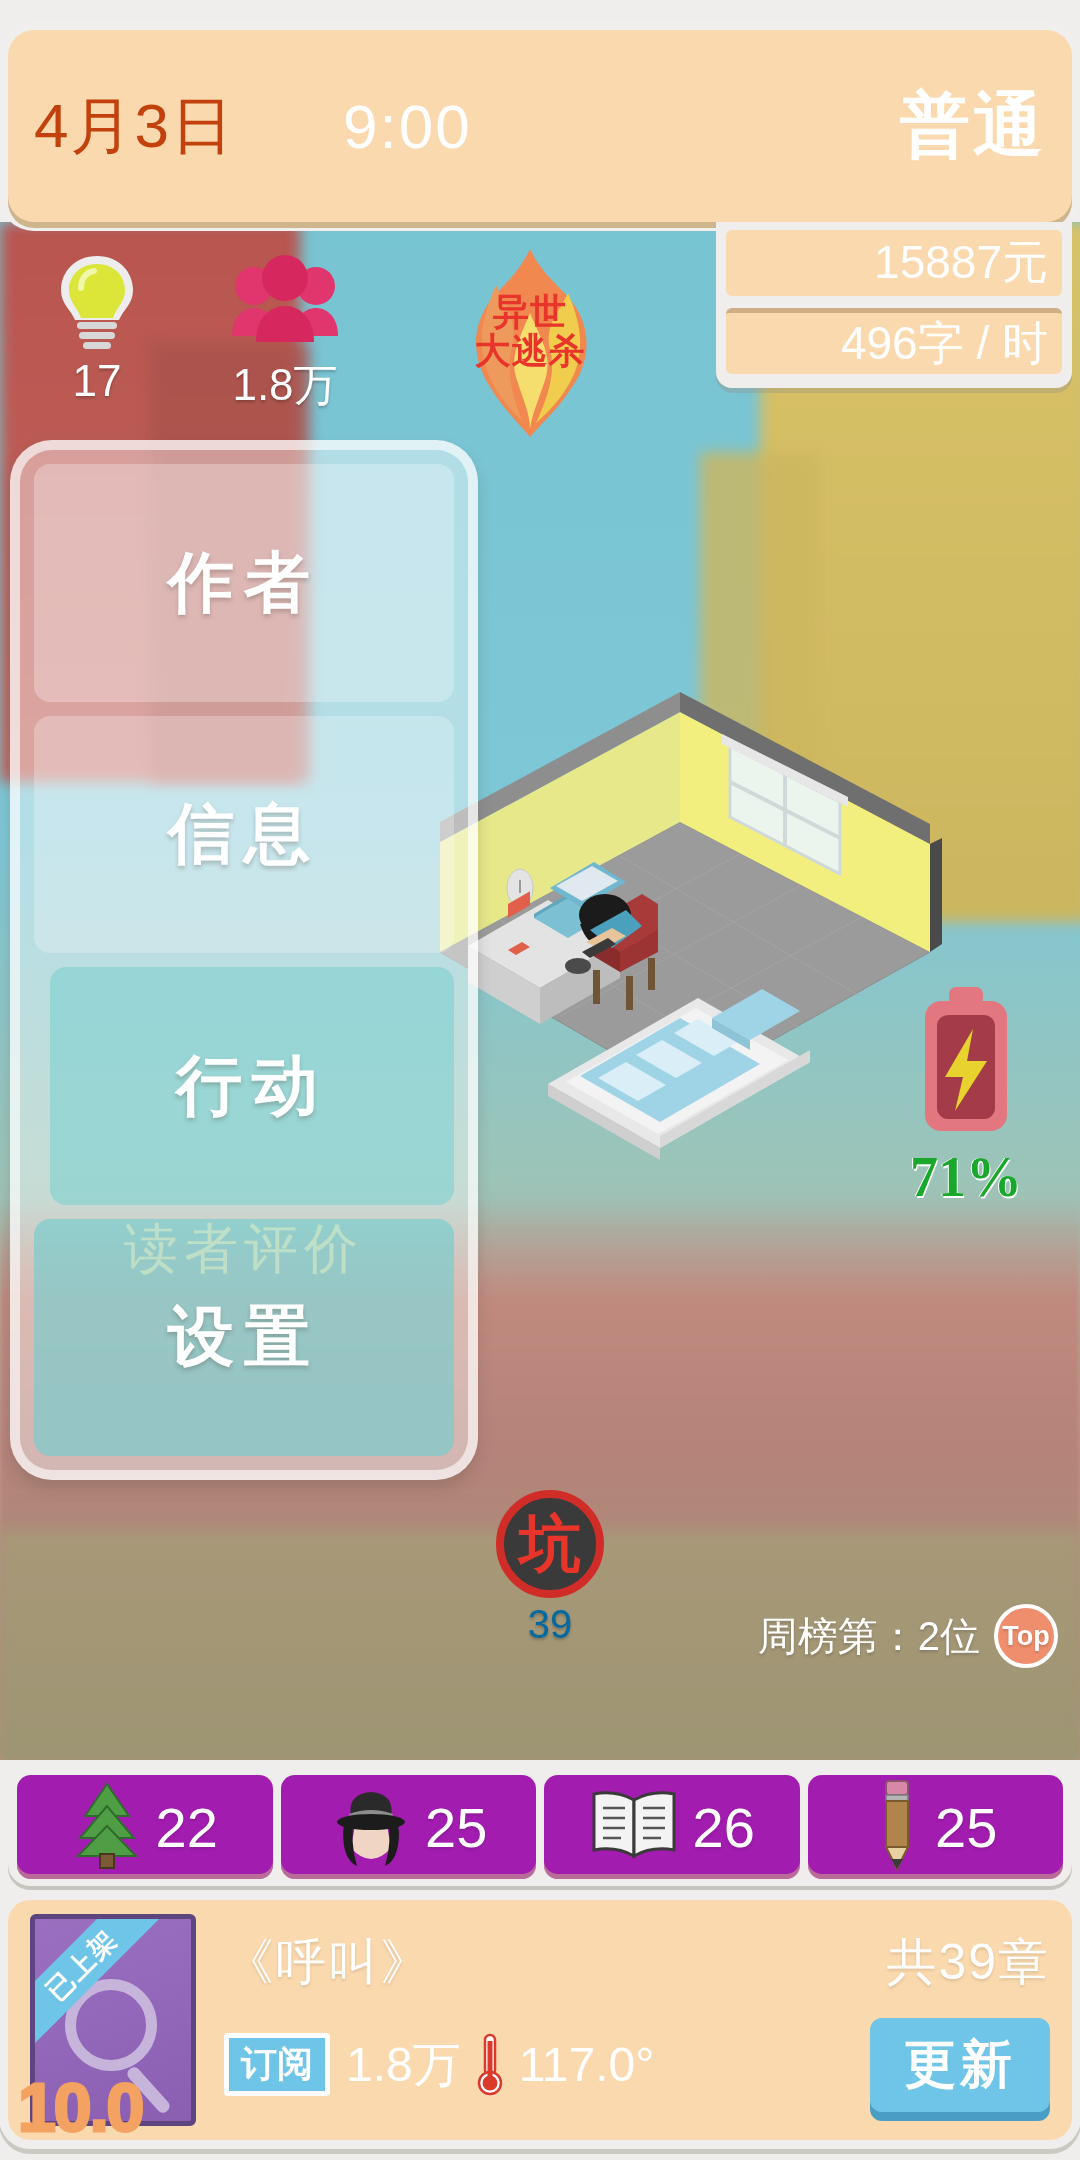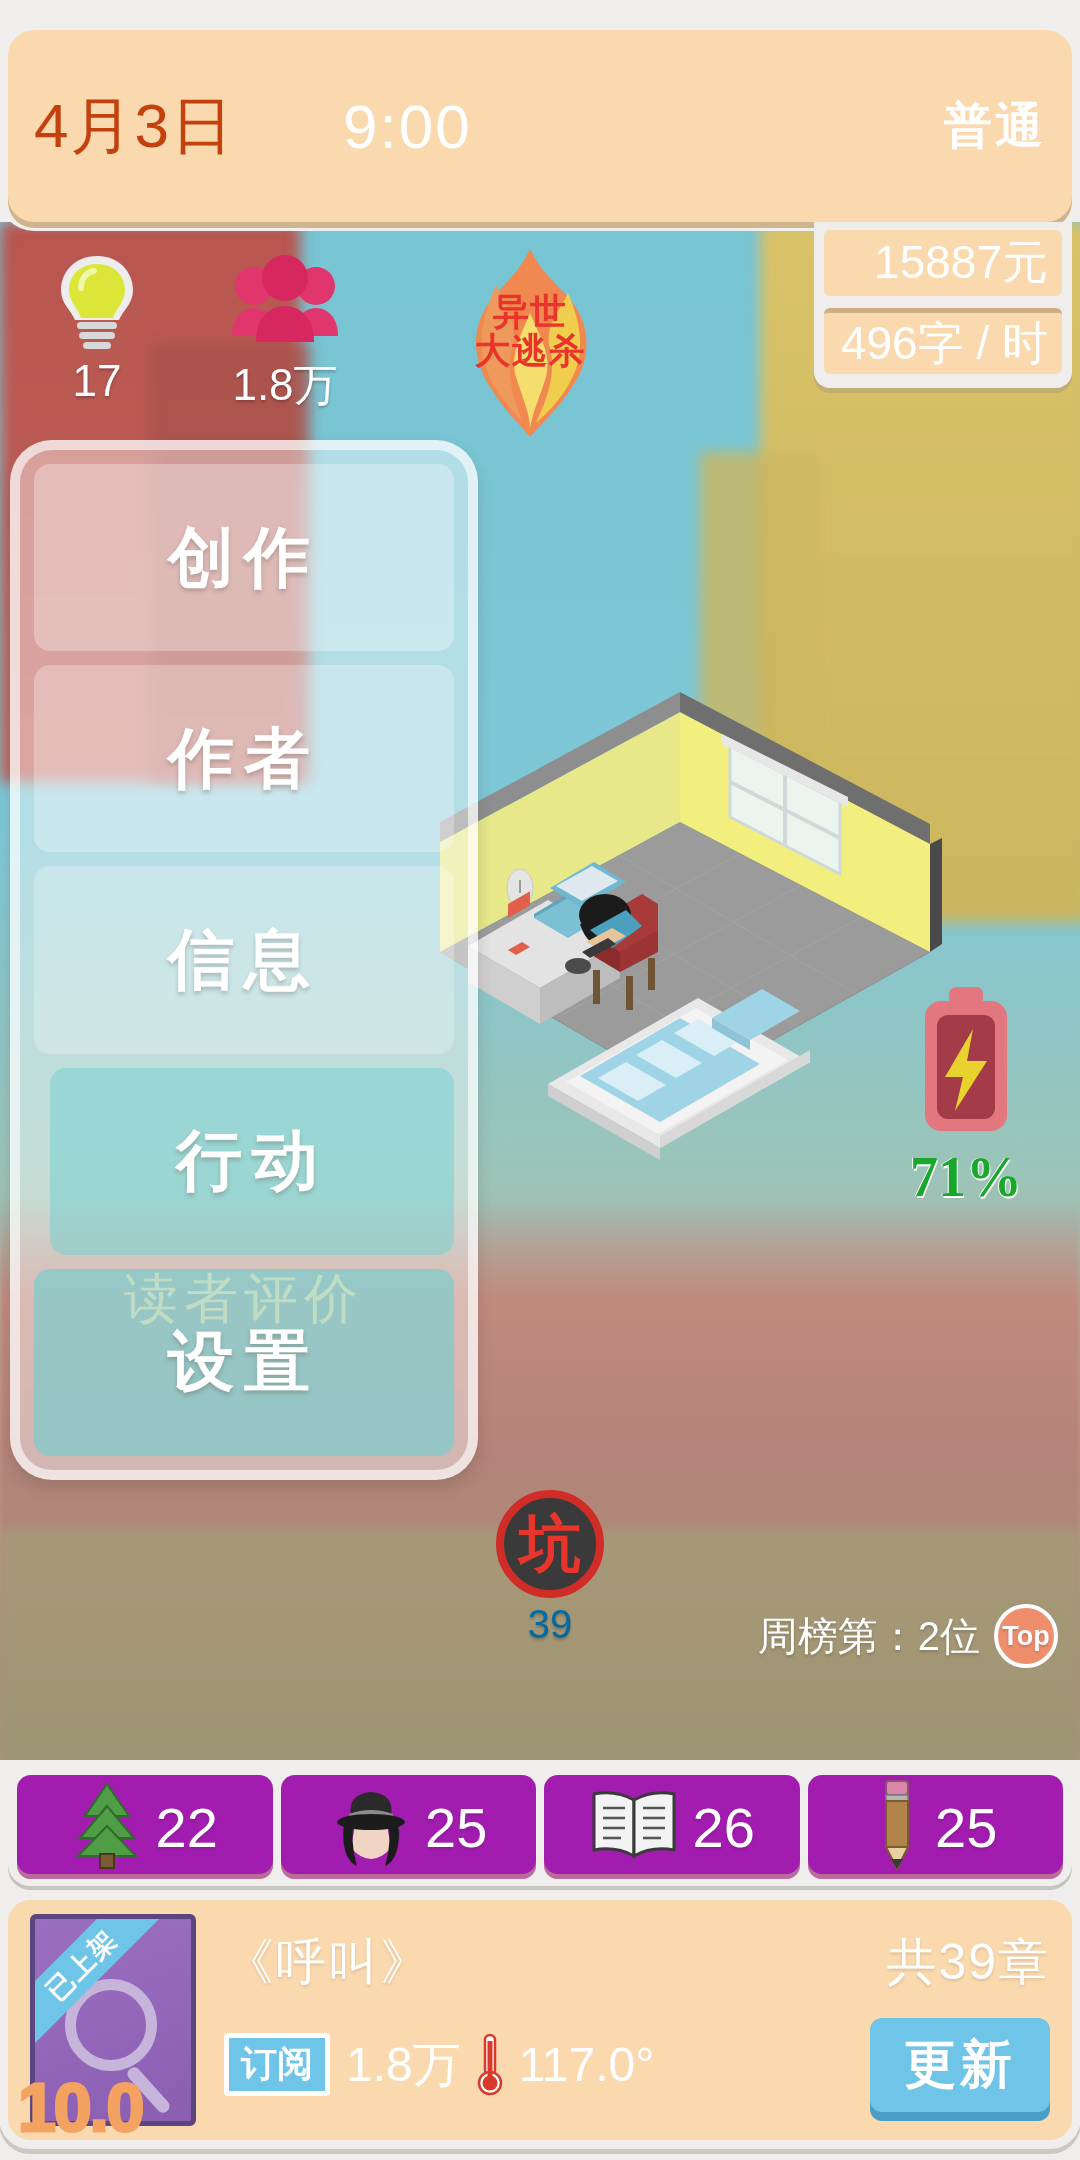--- a/index.html
+++ b/index.html
@@ -45,25 +45,25 @@
 
   
   .header{
     position:absolute; left:8px; top:30px; width:1064px; height:192px;
     background:#fbd9ae; border-radius:26px;
     box-shadow:0 6px 0 #cfb58d, 0 0 0 9px #f0efed;
     display:flex; align-items:center; padding:0 26px;
   }
   .header .hdate{ font-size:62px; color:#c2410c; letter-spacing:2px; }
   .header .htime{ font-size:62px; color:#fff; margin-left:108px; letter-spacing:2px;}
-  .header .hdiff{ margin-left:auto; font-size:48px; color:#fff; font-weight:bold; letter-spacing:3px;}
+  .header .hdiff{ margin-left:auto; font-size:70px; color:#fff; font-weight:bold; letter-spacing:3px;}
 
   
   .moneypanel{
-    position:absolute; right:8px; top:222px; width:258px;
+    position:absolute; right:8px; top:222px; width:356px;
     background:#efeeec; border-radius:0 0 16px 16px;
     padding:8px 10px 14px 10px;
     box-shadow:0 5px 0 rgba(150,145,135,.35);
   }
   .moneypanel .mbox{
     background:#fbd9ae; height:66px; border-radius:6px;
     display:flex; align-items:center; justify-content:flex-end;
     padding-right:14px; color:#fff; font-size:46px;
     border-top:5px solid #cfae83;
   }
@@ -347,23 +347,20 @@
         <path d="M90,68 C80,92 70,110 76,132 C82,152 90,168 90,184 C92,168 100,152 106,132 C112,110 100,92 90,68 Z" fill="#f5dd6e"></path>
       </svg>
     </span>
     <div class="tlabel">
       <div>异世</div>
       <div>大逃杀</div>
     </div>
   </div>
 
   <div class="menu">
-    <div class="mitem i1">
-      <span>创作</span>
-    </div>
     <div class="mitem i2">
       <span>作者</span>
     </div>
     <div class="mitem i3">
       <span>信息</span>
     </div>
     <div class="mitem i4">
       <span>行动</span>
     </div>
     <div class="mitem i5">

